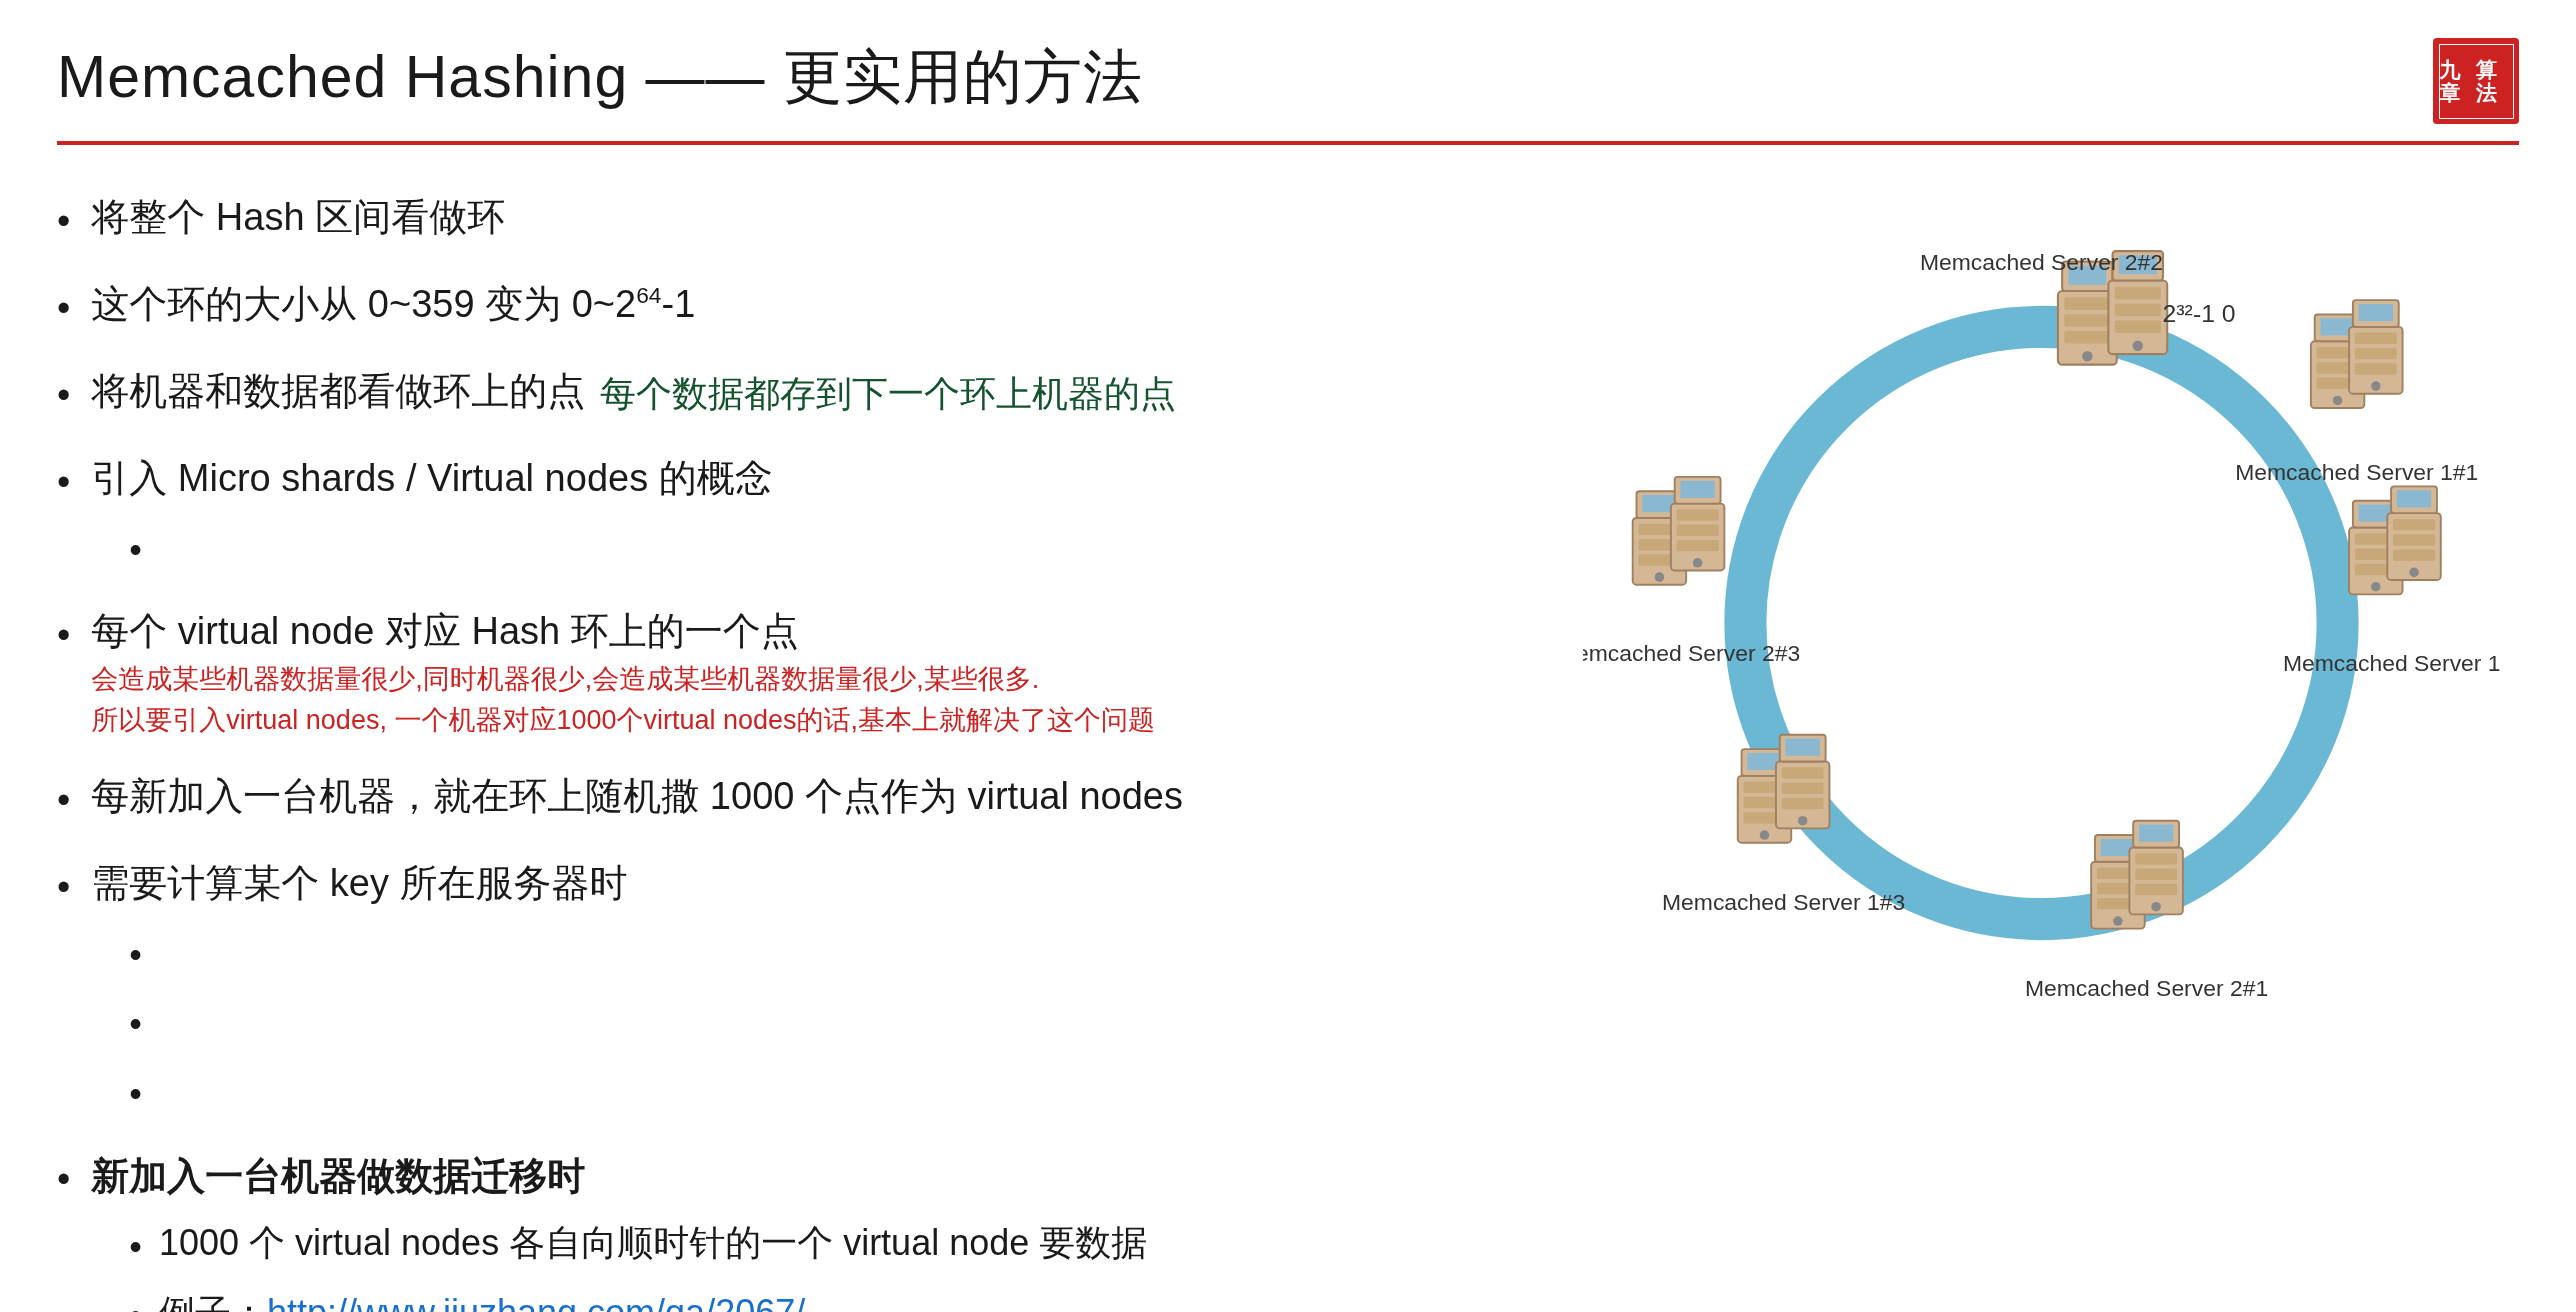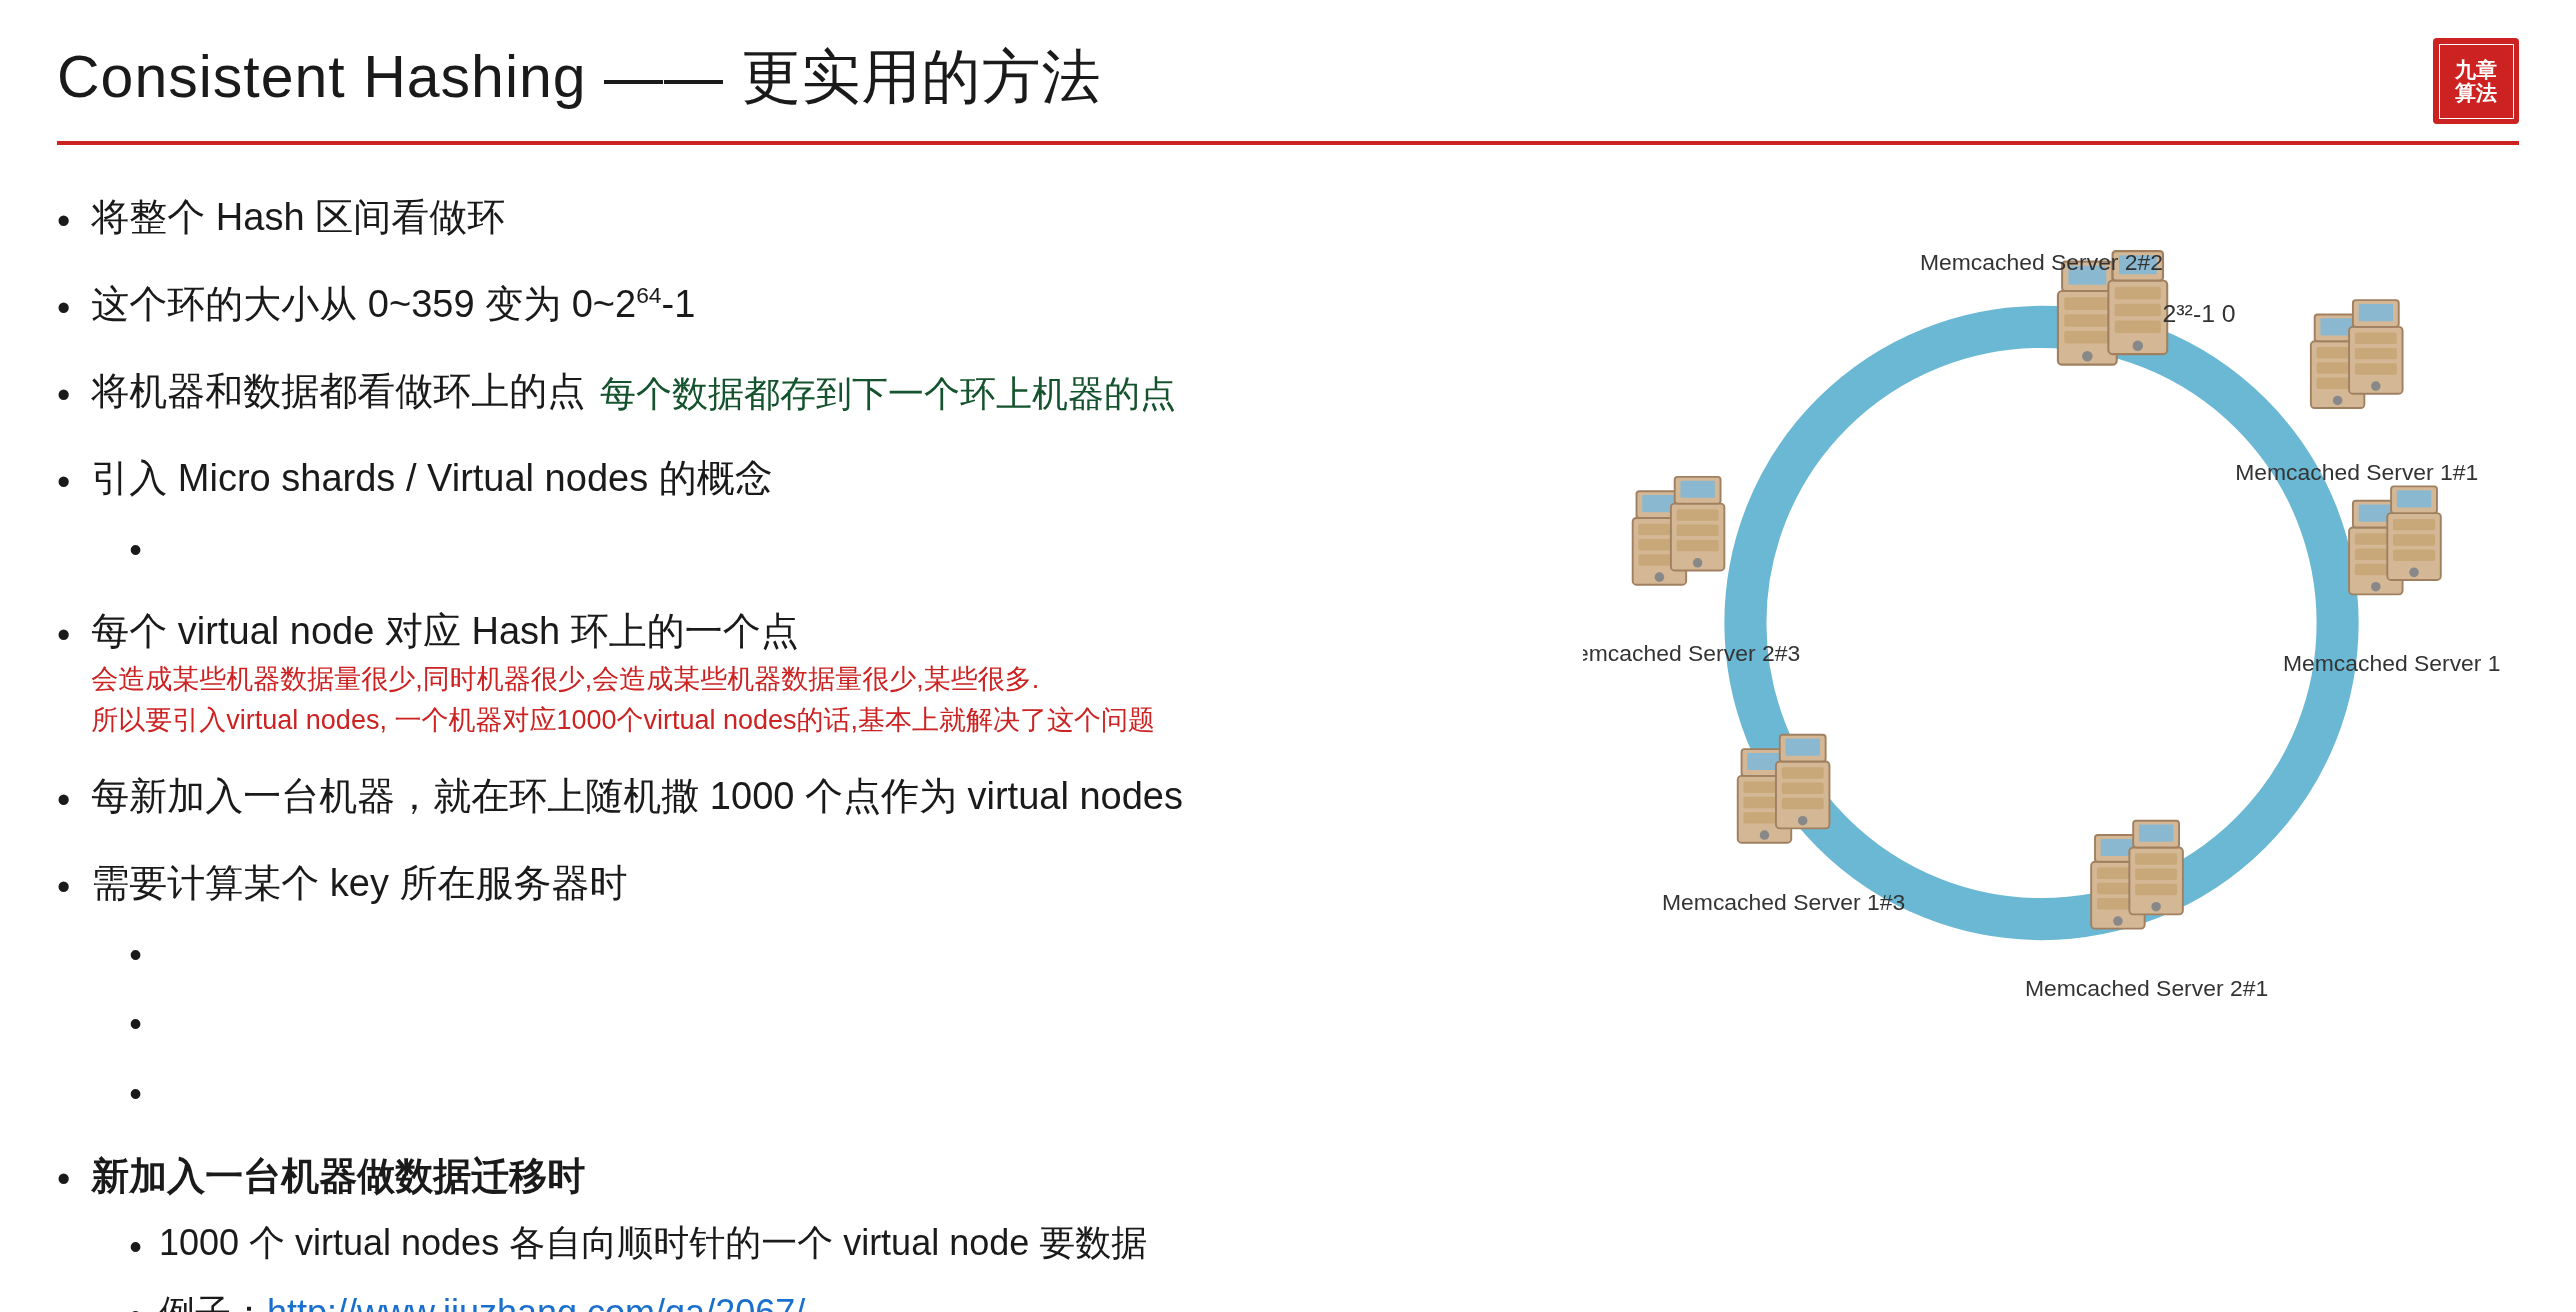--- a/index.html
+++ b/index.html
@@ -52,21 +52,21 @@
       border-radius: 3.8px;
     }
 
     .logo-box-inner {
       width: 75px;
       height: 75px;
       border: 1.9px solid #fff;
       display: flex;
       align-items: center;
       justify-content: center;
-      flex-direction: column;
+      flex-direction: row;
     }
 
     .logo-text-cn {
       font-size: 21px;
       color: #fff;
       font-weight: bold;
       line-height: 1.1;
     }
 
     .logo-name {
@@ -180,21 +180,21 @@
       width: 100%;
       height: 100%;
     }
   </style>
 </head>
 <body>
 
 <div class="page-container">
 
   <div class="header">
-    <h1 class="title">Consistent Hashing —— 更实用的方法</h1>
+    <h1 class="title">Memcached Hashing —— 更实用的方法</h1>
     <div class="logo-area">
       <div class="logo-box">
         <div class="logo-box-inner">
           <span class="logo-text-cn">九章</span>
           <span class="logo-text-cn">算法</span>
         </div>
       </div>
     </div>
   </div>
 

